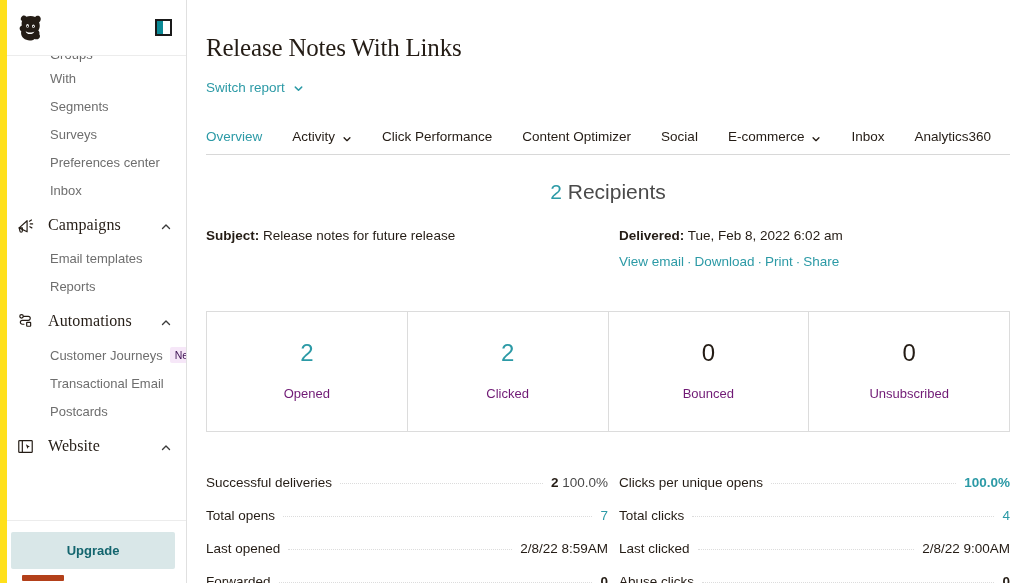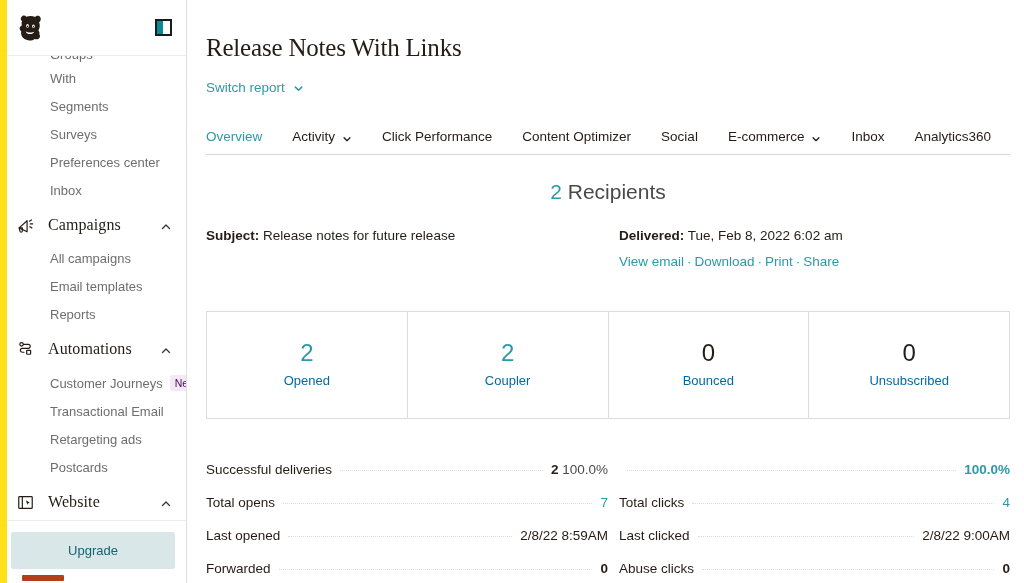--- a/index.html
+++ b/index.html
@@ -142,21 +142,21 @@
     padding: 11px 11px 14px 11px;
   }
   .upgrade-btn {
     display: block;
     width: 100%;
     background: #d9e7e8;
     color: #13656e;
     border: none;
     text-align: center;
     font-size: 13px;
-    font-weight: normal;
+    font-weight: bold;
     padding: 11px 0;
     border-radius: 2px;
     cursor: pointer;
     font-family: "Liberation Sans", sans-serif;
   }
 
   
   .main {
     flex: 1 1 auto;
     height: 583px;
@@ -249,22 +249,22 @@
   .stat-box:last-child { border-right: none; }
   .stat-box .sb-num {
     font-size: 24px;
     line-height: 28px;
     color: #241c15;
     font-weight: 400;
   }
   .stat-box .sb-num.teal { color: #2c9aa6; }
   .stat-box .sb-label {
     font-size: 13px;
-    color: #0369a1;
-    margin-top: 6px;
+    color: #701a75;
+    margin-top: 19px;
   }
 
   .detail-grid {
     margin-top: 38px;
     display: flex;
   }
   .detail-col { width: 50%; }
   .detail-col.right { padding-left: 11px; }
   .drow {
     display: flex;
@@ -353,23 +353,20 @@
           </svg>
         </span>
         <span class="g-label">Campaigns</span>
         <span class="g-chev">
           <svg viewBox="0 0 12 12" width="12" height="12" fill="none" stroke="#3b3b3b" stroke-width="1.4" stroke-linecap="round" stroke-linejoin="round">
               <path d="M2.5 7.5L6 4l3.5 3.5"></path>
             </svg>
         </span>
       </div>
       <a class="nav-sub">
-        <span>All campaigns</span>
-      </a>
-      <a class="nav-sub">
         <span>Email templates</span>
       </a>
       <a class="nav-sub">
         <span>Reports</span>
       </a>
 
       <div class="nav-group">
         <span class="g-icon">
           <svg viewBox="0 0 24 24" width="19" height="19" fill="none" stroke="#241c15" stroke-width="1.5" stroke-linecap="round" stroke-linejoin="round">
             <circle cx="7" cy="5.5" r="2.2"></circle>
@@ -382,23 +379,20 @@
           <svg viewBox="0 0 12 12" width="12" height="12" fill="none" stroke="#3b3b3b" stroke-width="1.4" stroke-linecap="round" stroke-linejoin="round">
               <path d="M2.5 7.5L6 4l3.5 3.5"></path>
             </svg>
         </span>
       </div>
       <a class="nav-sub">
         <span>Customer Journeys</span><span class="badge-new">New</span>
       </a>
       <a class="nav-sub">
         <span>Transactional Email</span>
-      </a>
-      <a class="nav-sub">
-        <span>Retargeting ads</span>
       </a>
       <a class="nav-sub">
         <span>Postcards</span>
       </a>
 
       <div class="nav-group">
         <span class="g-icon">
           <svg viewBox="0 0 24 24" width="19" height="19" fill="none" stroke="#241c15" stroke-width="1.5" stroke-linejoin="round">
             <rect x="3.5" y="4.5" width="17" height="15" rx="1"></rect>
             <path d="M8 4.5v15"></path>
@@ -493,21 +487,21 @@
       </div>
     </div>
 
     <div class="stat-boxes">
       <div class="stat-box">
         <div class="sb-num teal">2</div>
         <div class="sb-label">Opened</div>
       </div>
       <div class="stat-box">
         <div class="sb-num teal">2</div>
-        <div class="sb-label">Coupler</div>
+        <div class="sb-label">Clicked</div>
       </div>
       <div class="stat-box">
         <div class="sb-num">0</div>
         <div class="sb-label">Bounced</div>
       </div>
       <div class="stat-box">
         <div class="sb-num">0</div>
         <div class="sb-label">Unsubscribed</div>
       </div>
     </div>
@@ -539,20 +533,21 @@
         <div class="drow">
           <span class="d-label">Forwarded</span>
           <span class="d-dots"></span>
           <span class="d-val"><span class="bold">0</span></span>
         </div>
       </div>
 
       <div class="detail-col right">
 
         <div class="drow">
+          <span class="d-label">Clicks per unique opens</span>
           <span class="d-dots"></span>
           <span class="d-val"><span class="bold teal">100.0%</span></span>
         </div>
         <div class="drow-gap"></div>
 
         <div class="drow">
           <span class="d-label">Total clicks</span>
           <span class="d-dots"></span>
           <span class="d-val"><span class="teal">4</span></span>
         </div>

